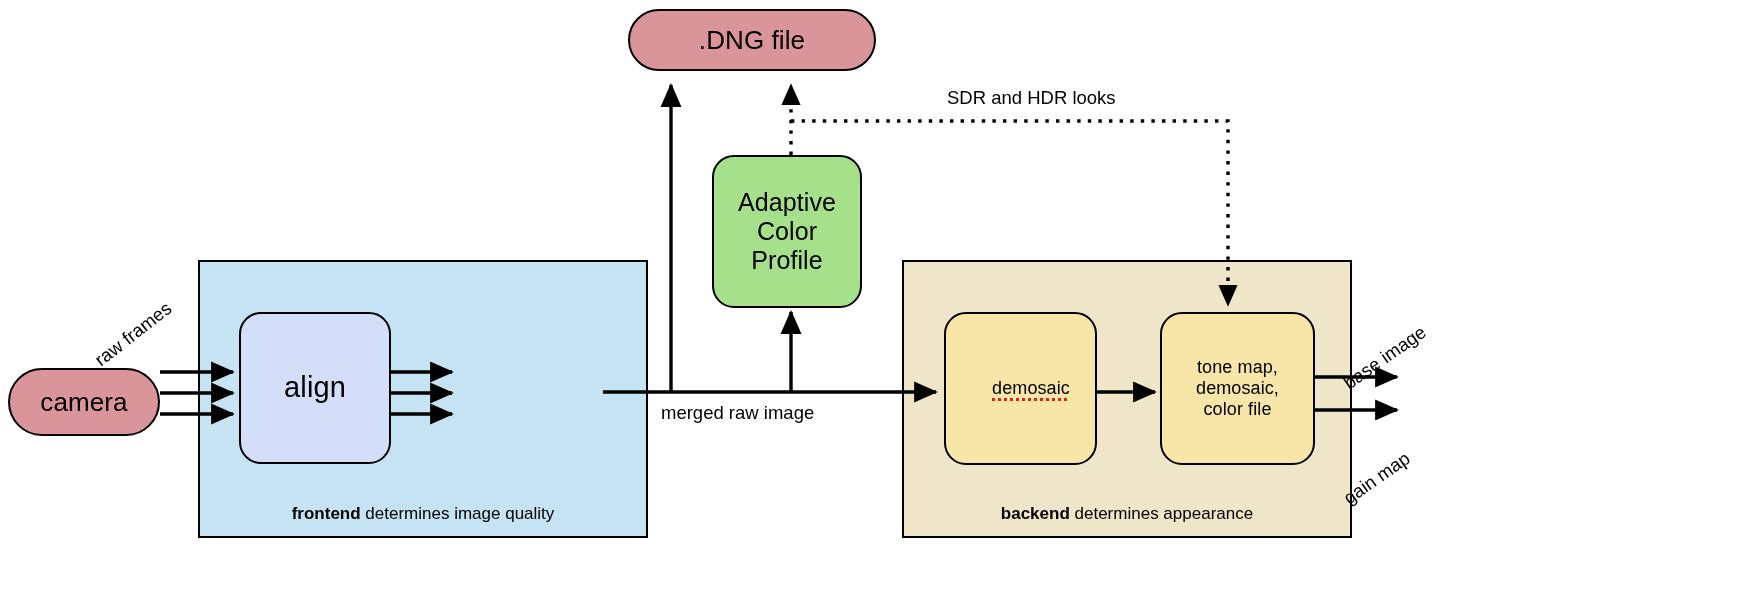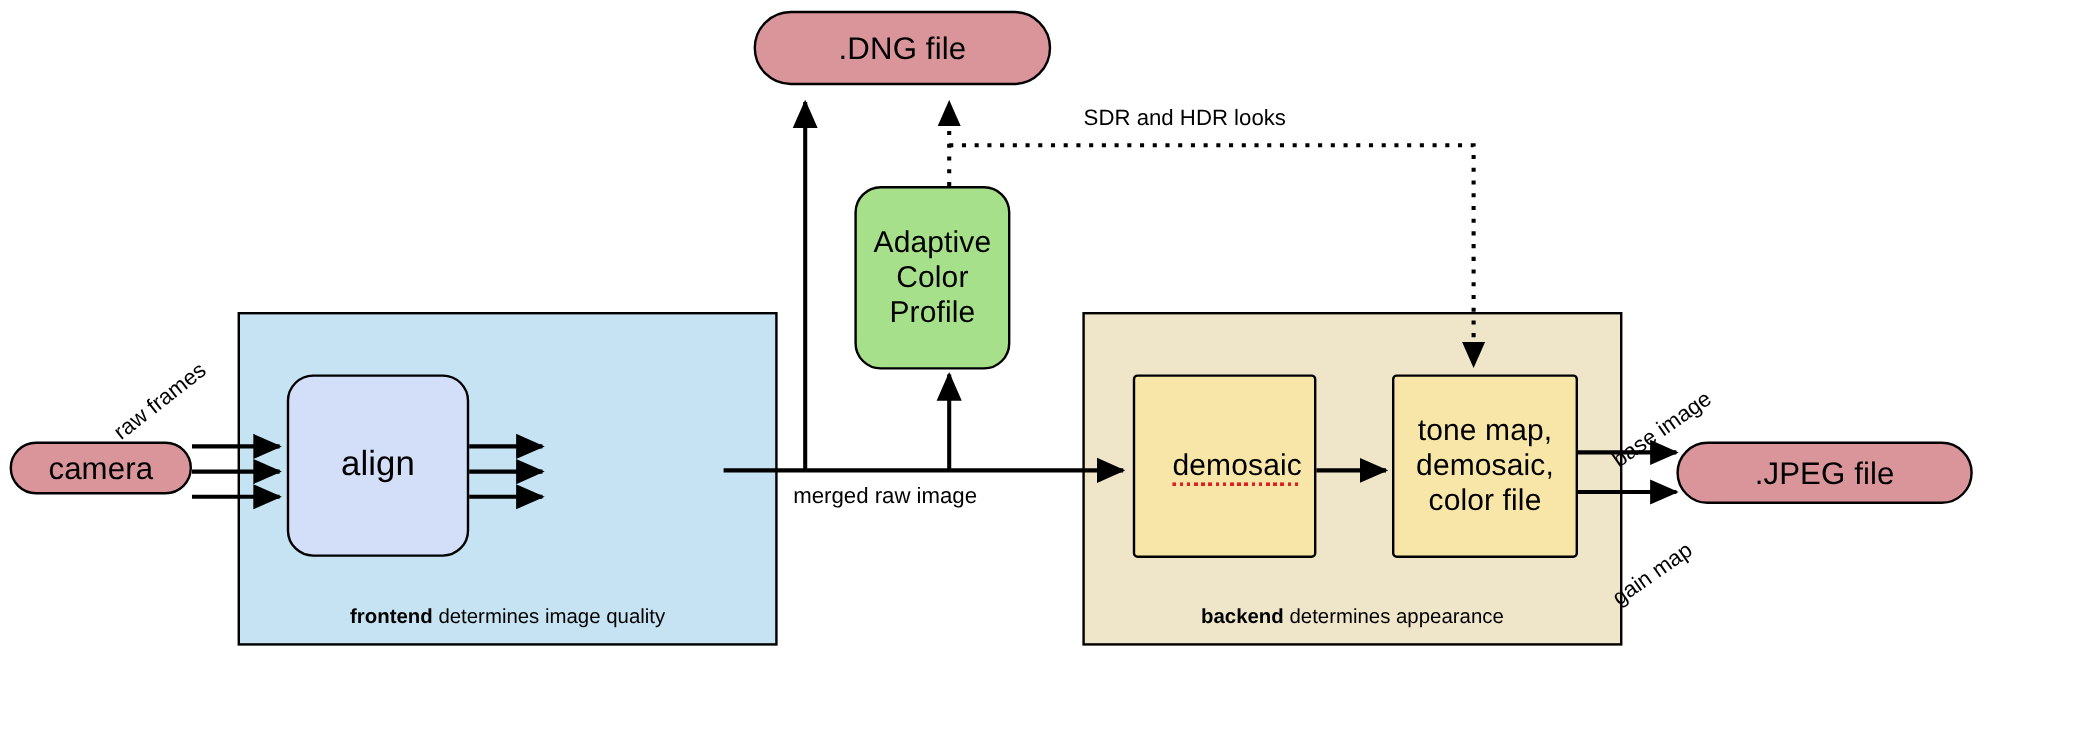--- a/index.html
+++ b/index.html
@@ -74,22 +74,22 @@
   .proc-green {
     background: #a6e徽;
   }
   .proc-green {
     background: #a7e08a;
     border-radius: 22px;
     font-size: 25px;
   }
   .proc-yellow {
     background: #f8e6a8;
-    border-radius: 4px;
-    font-size: 25px;
+    border-radius: 22px;
+    font-size: 18px;
   }
   .edge-label {
     position: absolute;
     font-size: 18.5px;
     white-space: nowrap;
     color: #000000;
   }
   .rot-neg35 {
     transform: rotate(-35deg);
     transform-origin: left bottom;
@@ -168,56 +168,53 @@
       <line x1="1315" y1="410" x2="1397" y2="410" marker-end="url(#arrowSolid)"></line>
     </g>
 
     <g stroke="#000000" stroke-width="3.4" fill="none" stroke-dasharray="3.4 7.2" stroke-linecap="butt">
       <line x1="791" y1="155" x2="791" y2="85" marker-end="url(#arrowDot)"></line>
 
       <path d="M 791 121 L 1228 121 L 1228 305" marker-end="url(#arrowDot)"></path>
     </g>
   </svg>
 
-  <div class="node pill" style="left:8px; top:368px; width:152px; height:44px;">
+  <div class="node pill" style="left:8px; top:368px; width:152px; height:68px;">
     <span>camera</span>
   </div>
 
   <div class="node proc-blue" style="left:239px; top:312px; width:152px; height:152px;">
     <span>align</span>
   </div>
 
 
   <div class="node pill" style="left:628px; top:9px; width:248px; height:62px;">
     <span>.DNG file</span>
   </div>
 
-  <div class="node proc-green" style="left:712px; top:155px; width:130px; height:153px; flex-direction:column;">
+  <div class="node proc-green" style="left:712px; top:155px; width:150px; height:153px; flex-direction:column;">
     <span class="multiline">Adaptive</span>
     <span class="multiline">Color</span>
     <span class="multiline">Profile</span>
   </div>
 
   <div class="node proc-yellow" style="left:944px; top:312px; width:153px; height:153px;padding-left:21px;">
     <span class="spellerr">demosaic</span>
   </div>
 
   <div class="node proc-yellow" style="left:1160px; top:312px; width:155px; height:153px; flex-direction:column;">
     <span class="multiline">tone map,</span>
     <span class="multiline">demosaic,</span>
     <span class="multiline">color file</span>
   </div>
 
-  <div class="node pill" style="left:1397px; top:368px; width:247px; height:52px;">
-    <span>.JPEG file</span>
-  </div>
 
   <div class="edge-label rot-neg40" style="left:104px; top:349px;">raw frames</div>
 
   <div class="edge-label" style="left:661px; top:402px;">merged raw image</div>
 
-  <div class="edge-label" style="left:903px; top:87px;">SDR and HDR looks</div>
+  <div class="edge-label" style="left:947px; top:87px;">SDR and HDR looks</div>
 
   <div class="edge-label rot-neg35" style="left:1352px; top:372px;">base image</div>
 
   <div class="edge-label rot-neg35" style="left:1352px; top:487px;">gain map</div>
 
 </div>
 
 </body></html>

